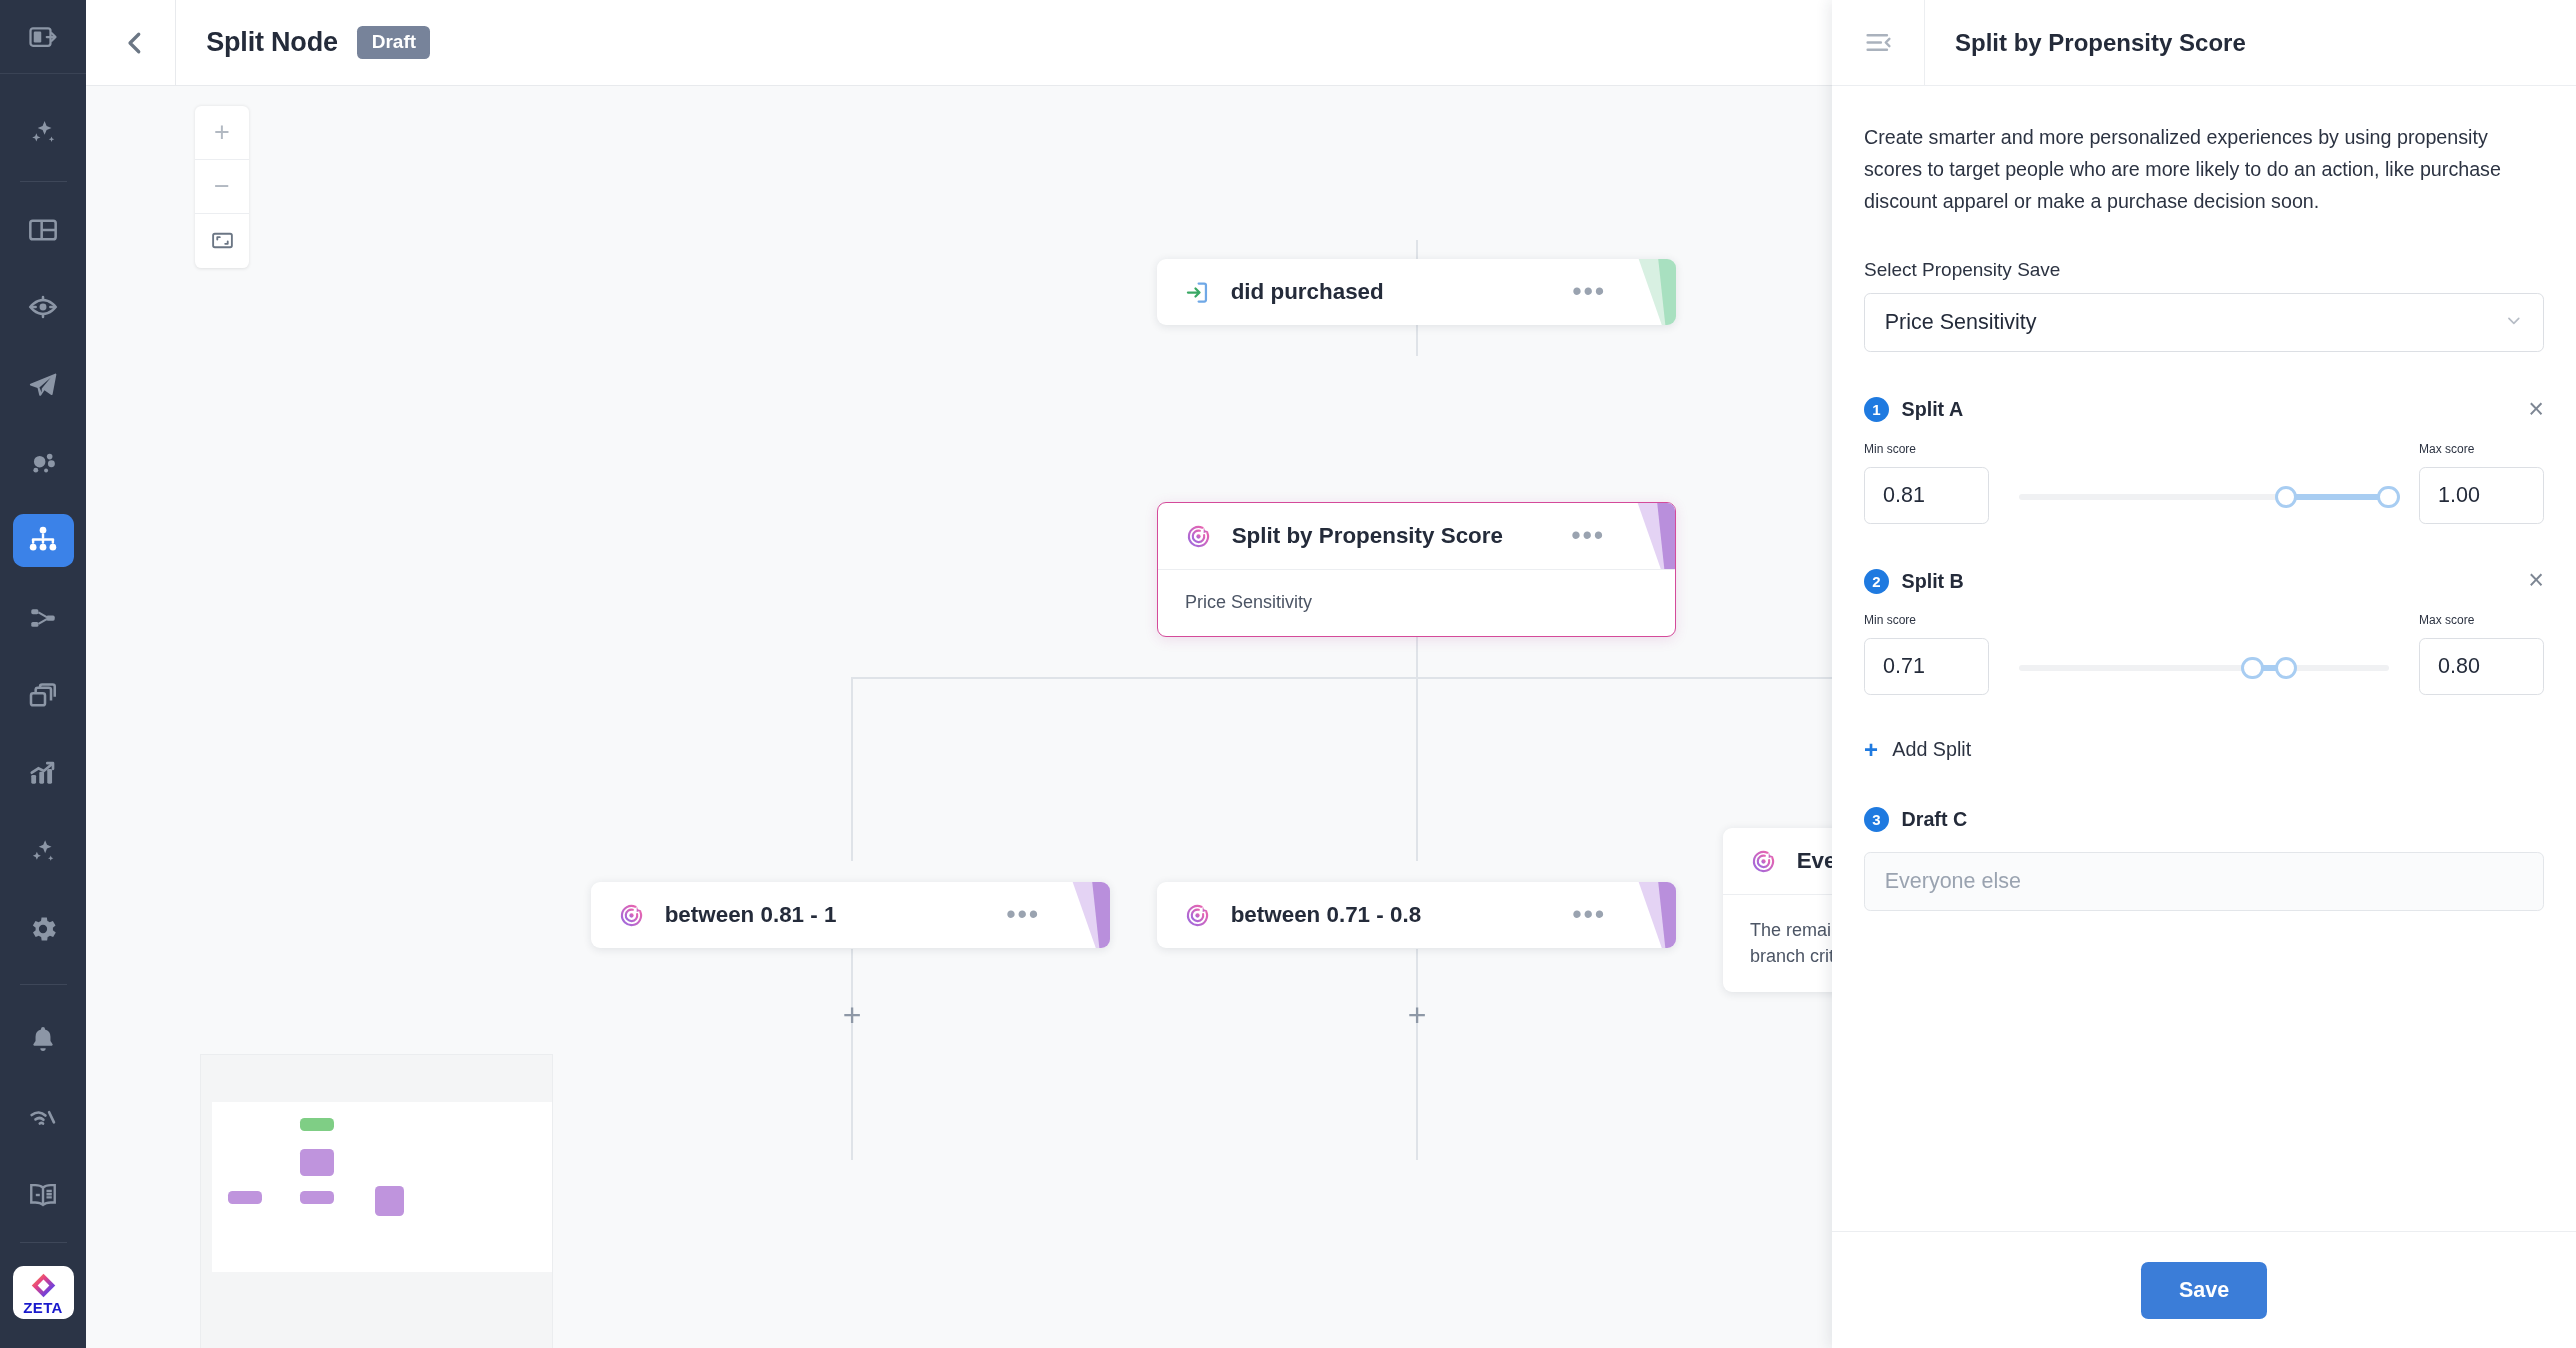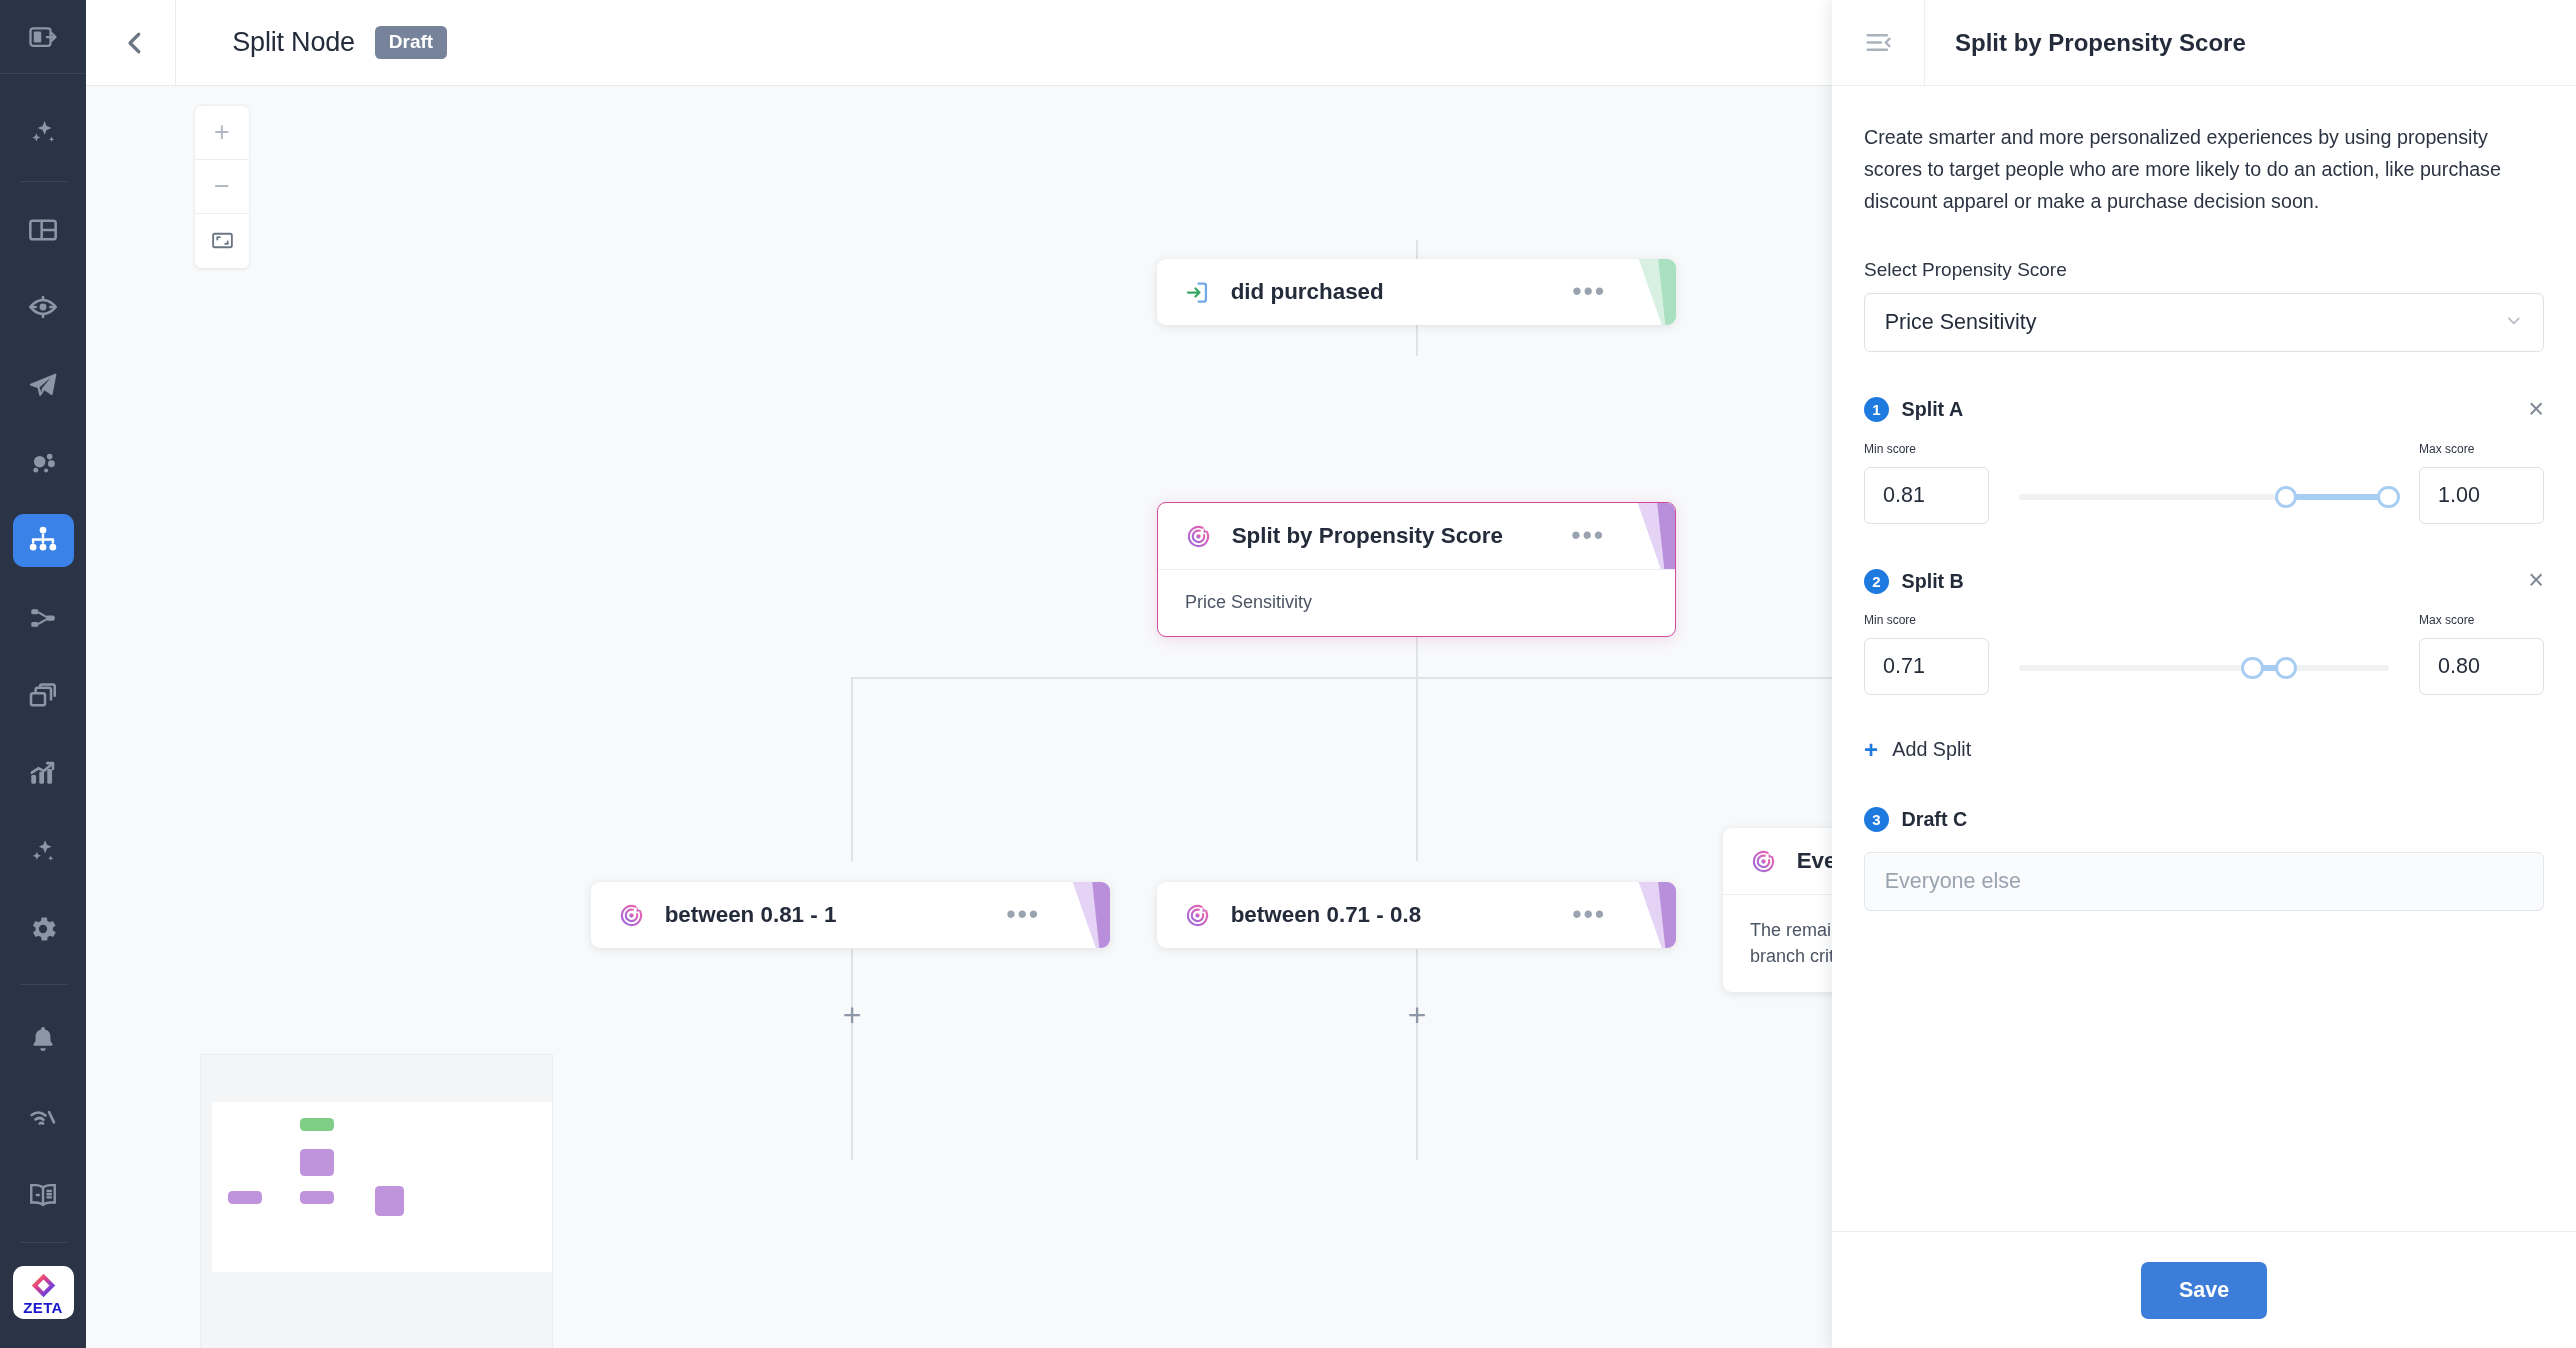--- a/index.html
+++ b/index.html
@@ -42,21 +42,21 @@
   .topbar {
     height: 86px; background: #ffffff; border-bottom: 0.9px solid #e8eaed;
     display: flex; align-items: center; padding-left: 19.7px; position: relative; z-index: 5;
   }
   .back-btn {
     width: 59px; height: 59px; display: flex; align-items: center; justify-content: center;
     color: #6b7684; cursor: pointer;
   }
   .topbar-div { width: 0.9px; height: 86px; background: #e8eaed; margin-left: 10.7px; margin-right: 0; }
   .page-title {
-    font-size: 27px; font-weight: 400; color: #242b3a; margin-left: 56px; letter-spacing: -0.2px;
+    font-size: 27px; font-weight: 700; color: #242b3a; margin-left: 30px; letter-spacing: -0.2px;
   }
   .draft-badge {
     margin-left: 19.7px; background: #77839a; color: #fff; font-size: 19px; font-weight: 600;
     border-radius: 5.4px; padding: 6.3px 14.3px 8px; line-height: 1;
   }
 
   
   .canvas { position: absolute; top: 86px; left: 0; right: 0; bottom: 0; background: #f8f9fa; overflow: hidden; }
   .zoom-ctrls {
     position: absolute; left: 109px; top: 19.7px; width: 54px;
@@ -508,21 +508,21 @@
             <path d="M21 9l-3 3 3 3"></path>
           </svg>
         </div>
         <div class="panel-title">Split by Propensity Score</div>
       </div>
 
       <div class="panel-body">
 
         <div class="panel-desc">Create smarter and more personalized experiences by using propensity scores to target people who are more likely to do an action, like purchase discount apparel or make a purchase decision soon.</div>
 
-        <div class="field-label">Select Propensity Score</div>
+        <div class="field-label">Select Propensity Save</div>
         <div class="select">
           <span class="select-val">Price Sensitivity</span>
           <span class="chev">
             <svg width="19.7" height="19.7" viewBox="0 0 24 24" fill="none" stroke="currentColor" stroke-width="2" stroke-linecap="round" stroke-linejoin="round">
                 <path d="M6 9l6 6 6-6"></path>
               </svg>
           </span>
         </div>
 
         <div class="split-head">

